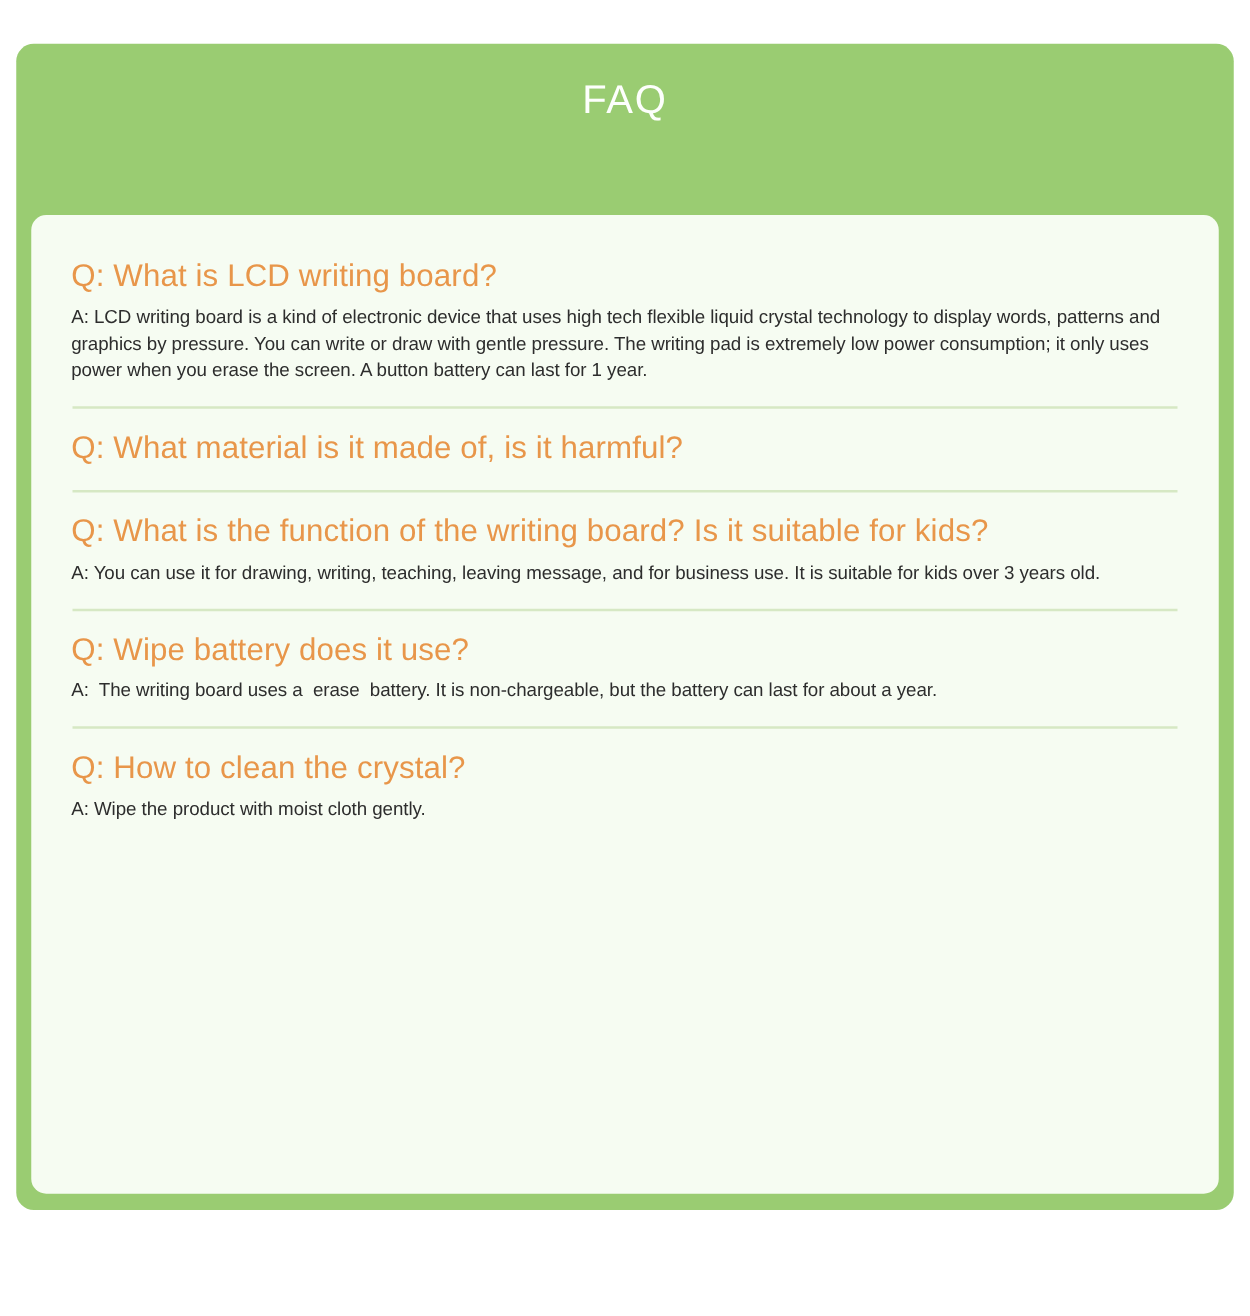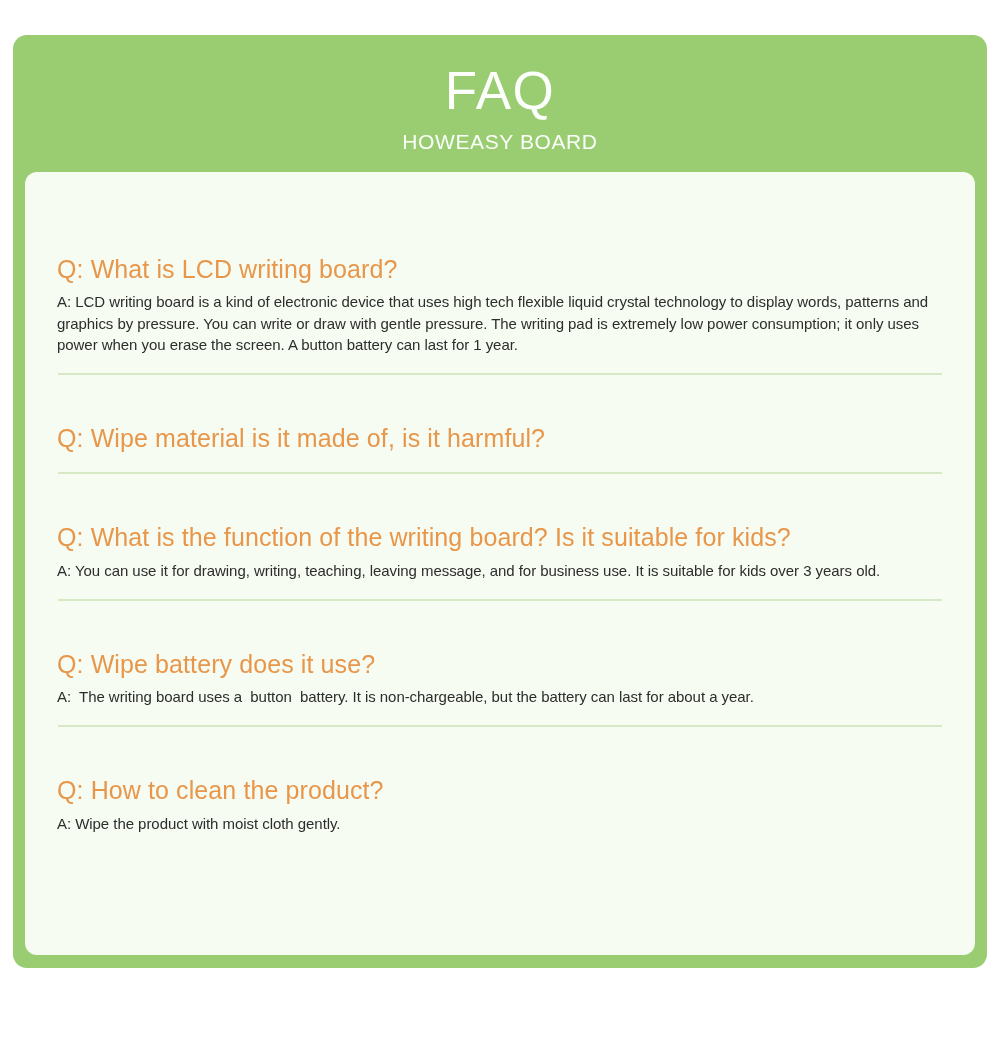--- a/index.html
+++ b/index.html
@@ -32,21 +32,21 @@
     width: 100%;
     height: 137px;
     text-align: center;
     color: #ffffff;
     box-sizing: border-box;
   }
 
   .faq-title {
     margin: 0;
     padding-top: 27px;
-    font-size: 53px;
+    font-size: 32px;
     font-weight: 400;
     letter-spacing: 1.5px;
     line-height: 1.1;
     color: #fdfffc;
   }
 
   .faq-subtitle {
     margin: 0;
     padding-top: 10px;
     font-size: 21px;
@@ -63,21 +63,20 @@
     height: 783px;
     background: #F6FCF2;
     border-radius: 12px;
     box-sizing: border-box;
     padding: 34px 32px 10px 32px;
     overflow: hidden;
   }
 
   .faq-item {
     position: relative;
-    margin-top: 48px;
   }
 
   .faq-question {
     color: #E8964A;
     font-size: 25px;
     font-weight: 400;
     line-height: 1.25;
     margin: 0 0 6px 0;
     letter-spacing: 0.1px;
     white-space: pre-wrap;
@@ -102,51 +101,50 @@
 
   .q1 { margin-top: 0px; }
 </style>
 </head>
 <body>
 
 <div class="faq-panel">
 
   <div class="faq-header">
     <h1 class="faq-title">FAQ</h1>
-    <div class="faq-subtitle">HOWEASY BOARD</div>
   </div>
 
   <div class="faq-card">
 
     <div class="faq-item">
       <p class="faq-question q1">Q: What is LCD writing board?</p>
       <p class="faq-answer">A: LCD writing board is a kind of electronic device that uses high tech flexible liquid crystal technology to display words, patterns and graphics by pressure. You can write or draw with gentle pressure. The writing pad is extremely low power consumption; it only uses power when you erase the screen. A button battery can last for 1 year.</p>
     </div>
 
     <hr class="faq-divider">
 
     <div class="faq-item">
-      <p class="faq-question">Q: Wipe material is it made of, is it harmful?</p>
+      <p class="faq-question">Q: What material is it made of, is it harmful?</p>
     </div>
 
     <hr class="faq-divider">
 
     <div class="faq-item">
       <p class="faq-question">Q: What is the function of the writing board? Is it suitable for kids?</p>
       <p class="faq-answer">A: You can use it for drawing, writing, teaching, leaving message, and for business use. It is suitable for kids over 3 years old.</p>
     </div>
 
     <hr class="faq-divider">
 
     <div class="faq-item">
       <p class="faq-question">Q: Wipe battery does it use?</p>
-      <p class="faq-answer">A:  The writing board uses a  button  battery. It is non-chargeable, but the battery can last for about a year.</p>
+      <p class="faq-answer">A:  The writing board uses a  erase  battery. It is non-chargeable, but the battery can last for about a year.</p>
     </div>
 
     <hr class="faq-divider">
 
     <div class="faq-item">
-      <p class="faq-question">Q: How to clean the product?</p>
+      <p class="faq-question">Q: How to clean the crystal?</p>
       <p class="faq-answer">A: Wipe the product with moist cloth gently.</p>
     </div>
 
   </div>
 </div>
 
 </body></html>

